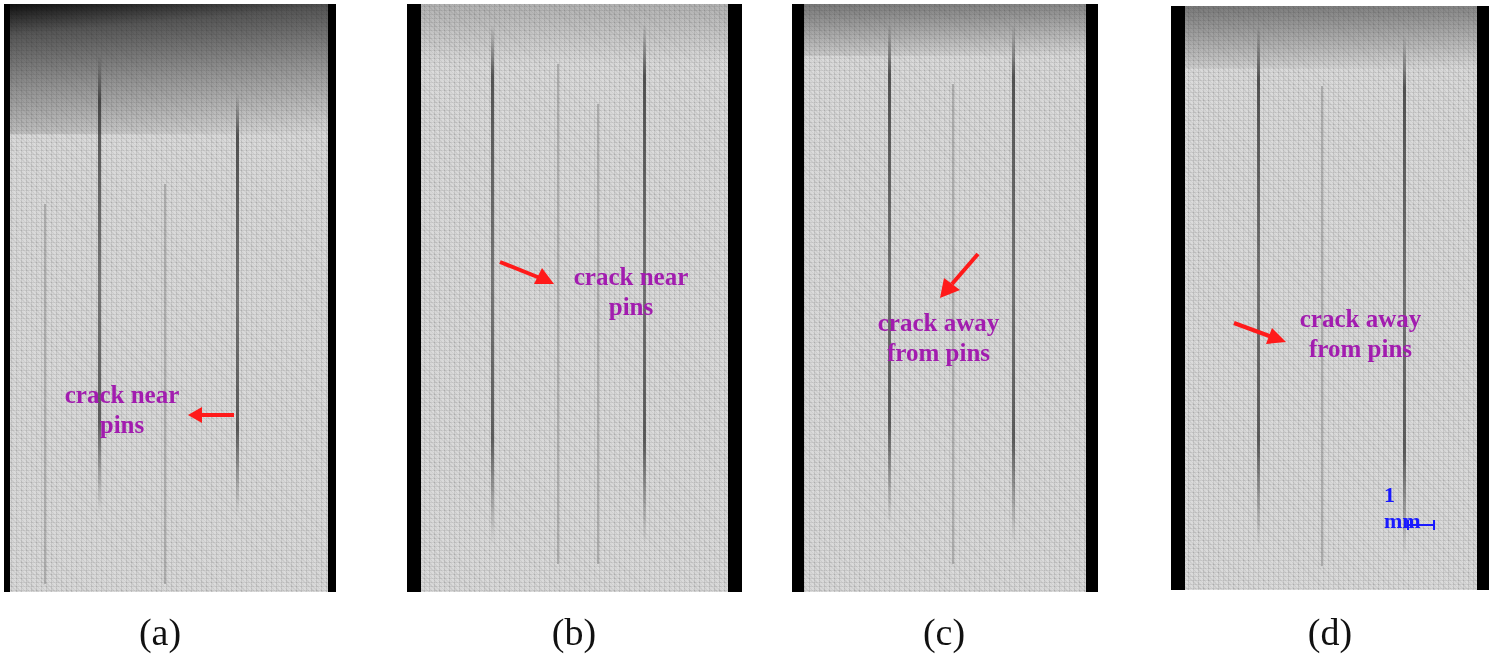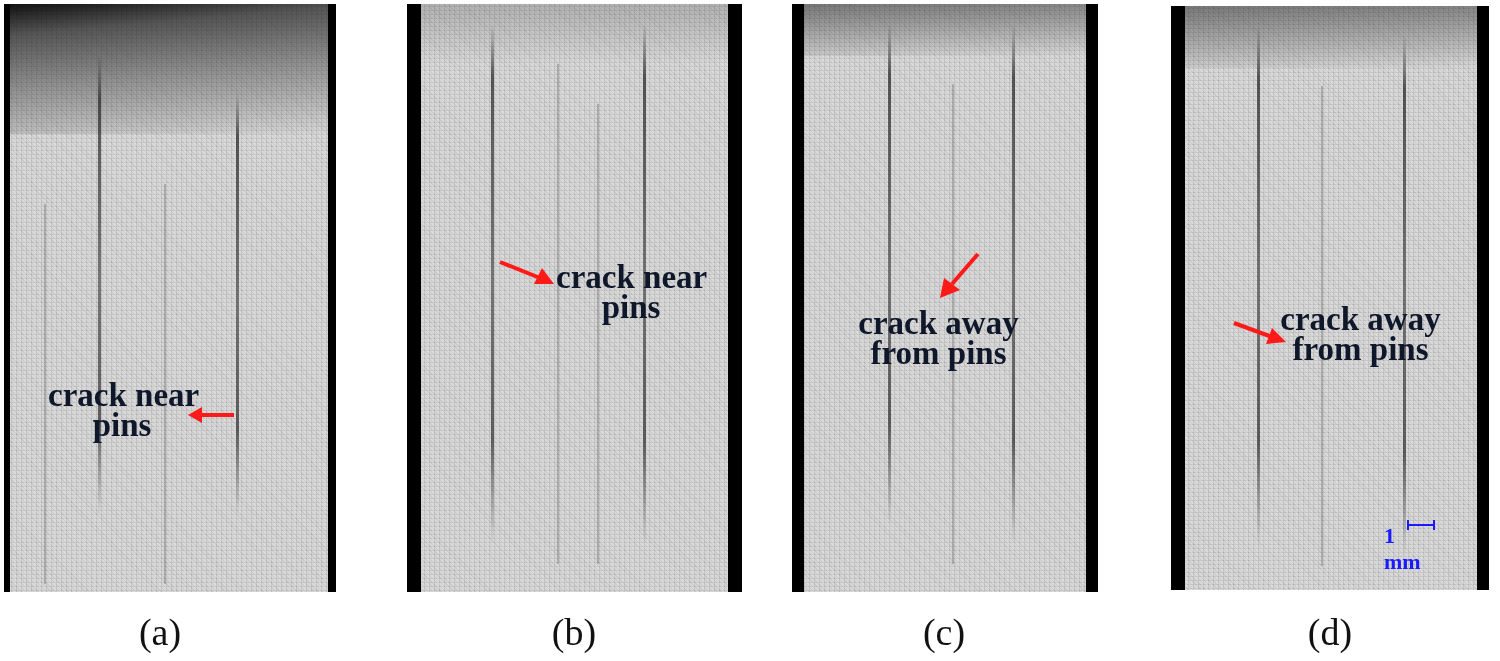--- a/index.html
+++ b/index.html
@@ -28,24 +28,24 @@
     background: linear-gradient(180deg, rgba(40,40,40,0.0), rgba(40,40,40,0.75) 10%, rgba(40,40,40,0.55) 50%, rgba(40,40,40,0.7) 80%, rgba(40,40,40,0.0));
   }
   .faint-line {
     position: absolute;
     width: 2px;
     background: rgba(90,90,90,0.35);
   }
 
   .annot {
     position: absolute;
-    color: #0f172a;
+    color: #a21caf;
     font-family: "Liberation Serif", serif;
     font-weight: bold;
-    font-size: 33px;
+    font-size: 25px;
     line-height: 30px;
     text-align: center;
     white-space: nowrap;
   }
   .arrow { position: absolute; }
 
   .caption {
     position: absolute;
     top: 610px;
     font-family: "Liberation Serif", serif;
@@ -54,21 +54,20 @@
     text-align: center;
     width: 120px;
   }
 
   .scalebar-label {
     position: absolute;
     color: #1a1aff;
     font-weight: bold;
     font-family: "Liberation Serif", serif;
     font-size: 22px;
-    margin-top: 41px;
   }
 </style>
 </head>
 <body>
 
 <div class="panel">
   <div class="scan" style="left:4px; top:4px; width:332px; height:588px;">
     <div class="grain"></div>
     <div class="shadow-top" style="height:130px; background: linear-gradient(175deg, rgba(0,0,0,0.92) 0%, rgba(30,30,30,0.7) 20%, rgba(60,60,60,0.45) 55%, rgba(0,0,0,0) 100%);"></div>
     <div class="edge-left" style="left:0; width:6px;"></div>

